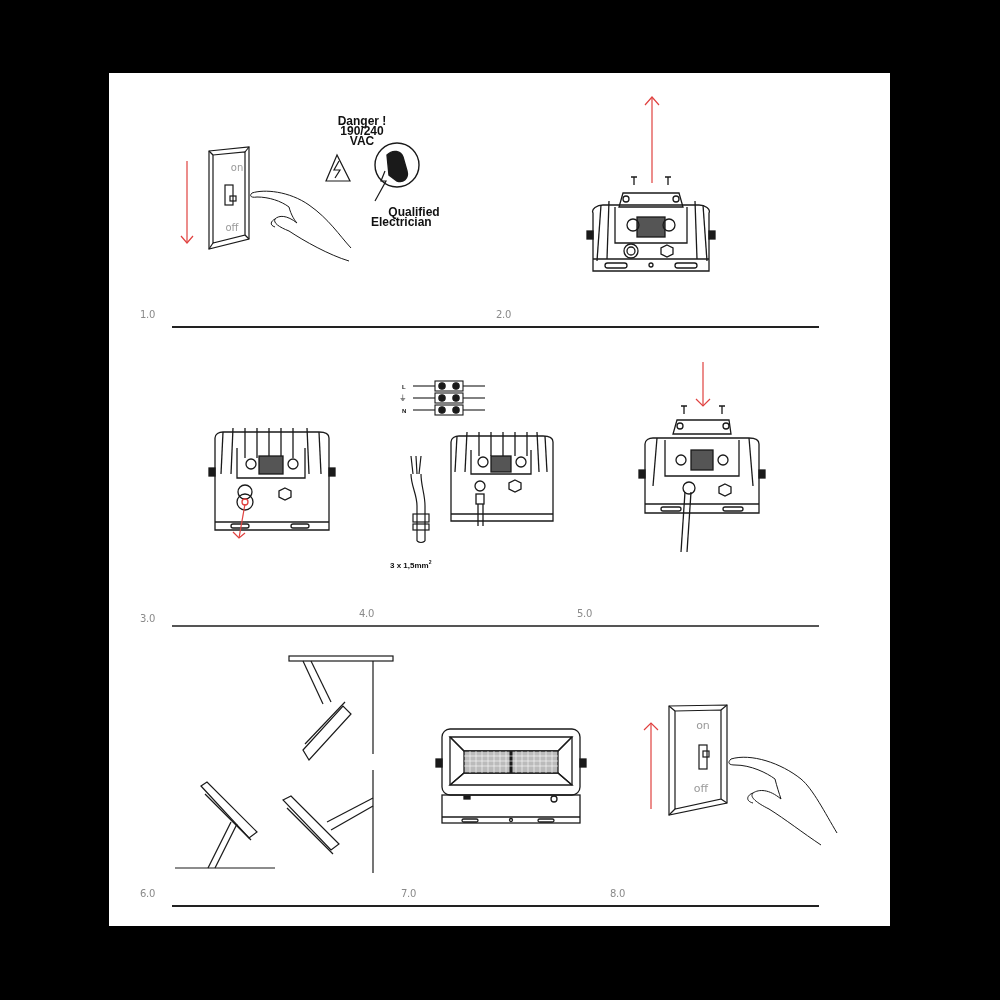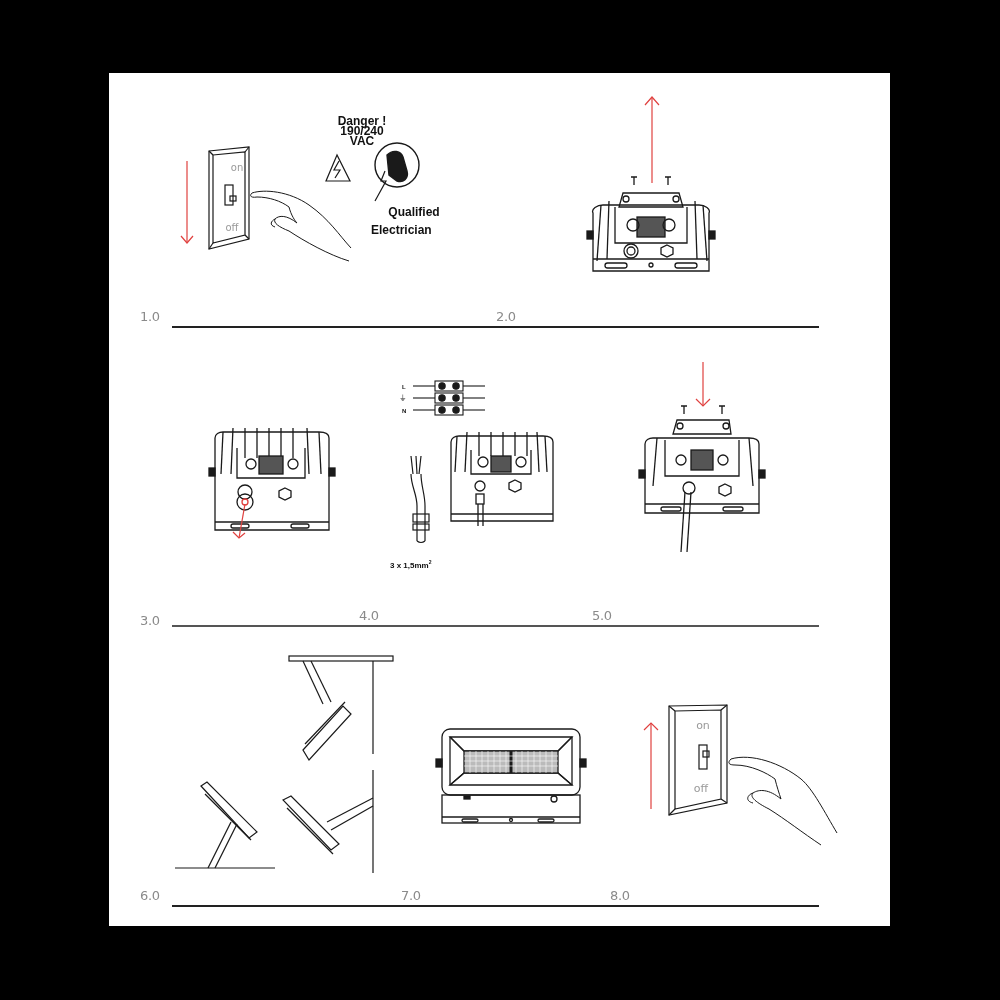--- a/index.html
+++ b/index.html
@@ -5,21 +5,21 @@
     html, body { margin: 0; padding: 0; }
     body {
       width: 1000px; height: 1000px; background: #000; position: relative; overflow: hidden;
       font-family: "Liberation Sans", sans-serif;
     }
     .page {
       position: absolute; left: 109px; top: 73px; width: 781px; height: 853px; background: #fff;
     }
     .abs { position: absolute; }
     .step-label {
-      position: absolute; font-size: 13px; color: #8a8a8a; font-family: "DejaVu Sans", sans-serif;
+      position: absolute; font-size: 10px; color: #8a8a8a; font-family: "DejaVu Sans", sans-serif;
       letter-spacing: -0.3px;
     }
     .rule { position: absolute; height: 1.5px; background: #222; }
     .svgwrap { position: absolute; }
     .svgwrap svg { display: block; overflow: visible; }
     .small-bold {
       position: absolute; font-size: 12px; font-weight: bold; color: #111; text-align: center;
       line-height: 10px; font-family: "Liberation Sans", sans-serif;
     }
   </style>
@@ -68,21 +68,21 @@
         <polyline points="16,16 11,25 17,25 12,33"></polyline>
       </g>
       <g stroke="#1a1a1a" stroke-width="1.4" fill="none">
         <circle cx="74" cy="20" r="22"></circle>
         <path d="M64,10 C70,4 78,6 80,12 L84,26 C86,34 80,38 74,36 L66,30 Z" fill="#1a1a1a"></path>
         <polyline points="62,26 58,36 63,36 52,56" stroke-width="1.2"></polyline>
       </g>
     </svg>
   </div>
   <div class="small-bold" style="left:275px;top:134px;width:60px;">Qualified</div>
-  <div class="small-bold" style="left:262px;top:144px;width:60px;margin-top:8px;">Electrician</div>
+  <div class="small-bold" style="left:262px;top:144px;width:60px;">Electrician</div>
 
   <div class="svgwrap" style="left:470px;top:20px;">
     <svg width="140" height="200" viewBox="0 0 140 200">
       <g stroke="#e0413f" stroke-width="1.2" fill="none">
         <line x1="73" y1="4" x2="73" y2="90"></line>
         <polyline points="66,12 73,4 80,12"></polyline>
       </g>
       <g stroke="#1a1a1a" stroke-width="1.3" fill="none">
 
         <path d="M52,84 h6 M55,84 v8"></path>
@@ -242,21 +242,21 @@
         <rect x="30" y="149" width="20" height="4" rx="2"></rect>
         <rect x="92" y="149" width="20" height="4" rx="2"></rect>
         <rect x="8" y="112" width="6" height="8" fill="#1a1a1a"></rect>
         <rect x="128" y="112" width="6" height="8" fill="#1a1a1a"></rect>
       </g>
     </svg>
   </div>
 
   <div class="step-label" style="left:31px;top:540px;">3.0</div>
   <div class="step-label" style="left:250px;top:535px;">4.0</div>
-  <div class="step-label" style="left:483px;top:535px;">5.0</div>
+  <div class="step-label" style="left:468px;top:535px;">5.0</div>
   <div class="rule" style="left:63px;top:552px;width:647px;background:#555;"></div>
 
   <div class="svgwrap" style="left:56px;top:577px;">
     <svg width="240" height="230" viewBox="0 0 240 230">
       <g stroke="#1a1a1a" stroke-width="1.2" fill="none">
         <rect x="124" y="6" width="104" height="5"></rect>
         <line x1="208" y1="11" x2="208" y2="104"></line>
         <line x1="138" y1="11" x2="158" y2="54"></line>
           <line x1="146" y1="11" x2="166" y2="52"></line>
         <polygon points="138,100 178,56 186,64 144,110"></polygon>

